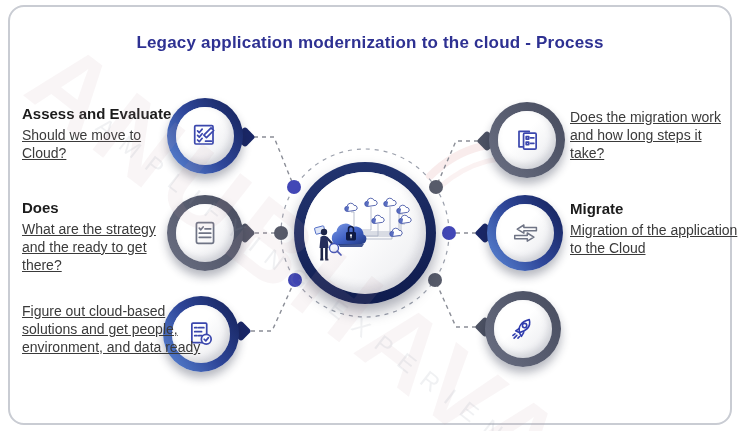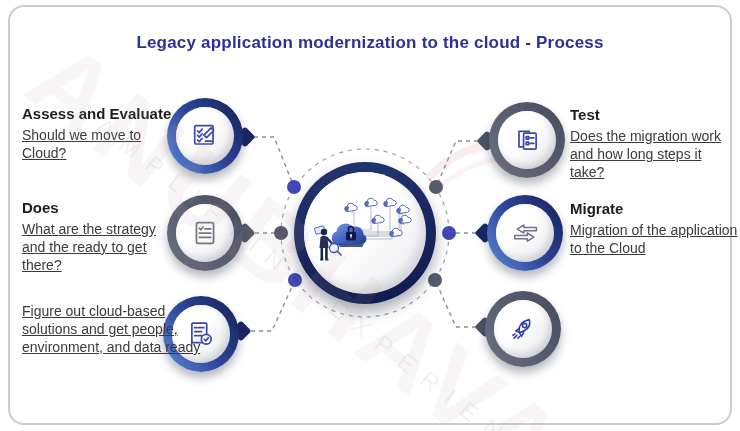--- a/index.html
+++ b/index.html
@@ -210,21 +210,20 @@
           <path d="M16,6.5 H7 V20 h3"></path>
           <rect x="11" y="8" width="11" height="14" rx="1" fill="#ffffff"></rect>
           <rect x="13.3" y="11" width="2.2" height="2.2"></rect>
           <path d="M17,12.1 H20"></path>
           <rect x="13.3" y="15.8" width="2.2" height="2.2"></rect>
           <path d="M17,16.9 H20"></path>
         </svg>
       </div>
     </div>
     <div class="txt" id="txt-test">
-      <h3>Test</h3>
       <p>Does the migration work and how long steps it take?</p>
     </div>
   </div>
 
   <div>
     <div class="ring ring-blue" id="ring-migrate">
       <div class="inner">
         <svg class="icon" viewBox="0 0 28 28" fill="none" stroke="#6f7485" stroke-width="1.3" stroke-linejoin="round">
           <path d="M24,9.2 L13,9.2 L13,7 L7.2,10.6 L13,14.2 L13,12 L24,12 Z"></path>
           <path d="M5,16.2 L16,16.2 L16,14 L21.8,17.6 L16,21.2 L16,19 L5,19 Z"></path>

